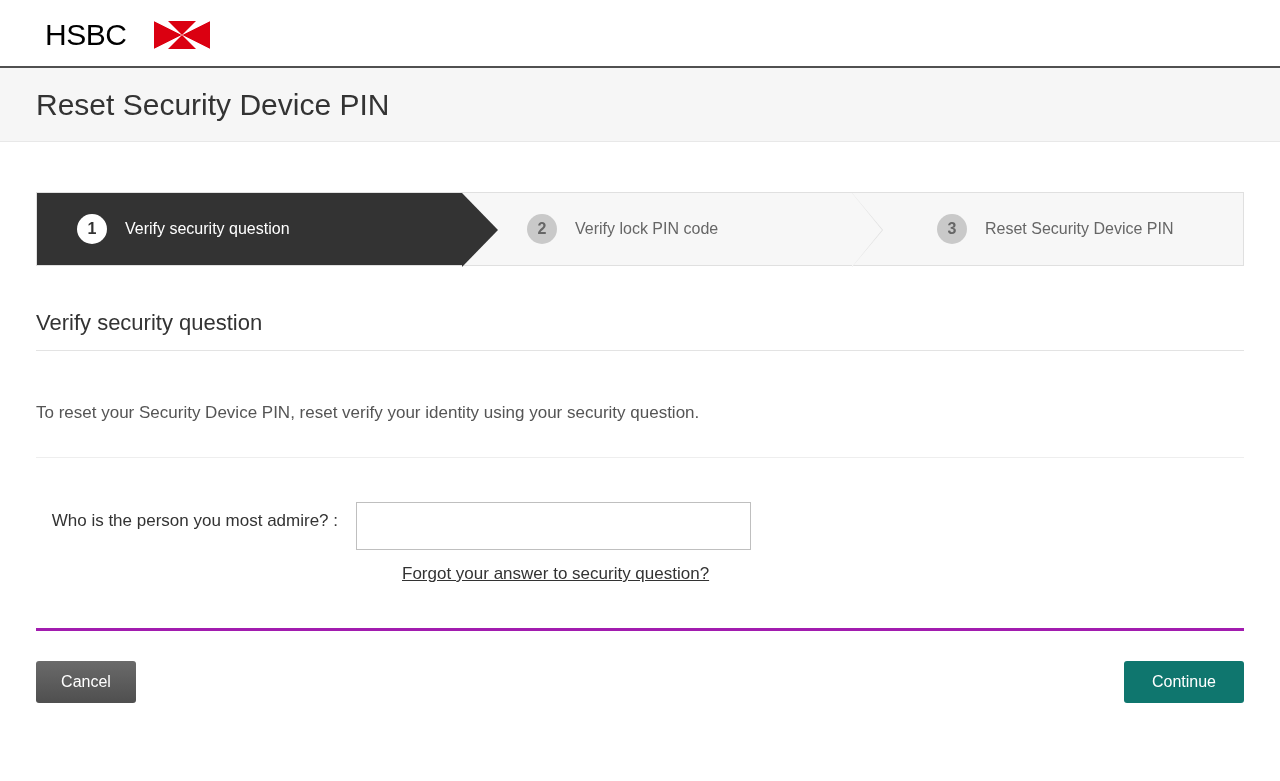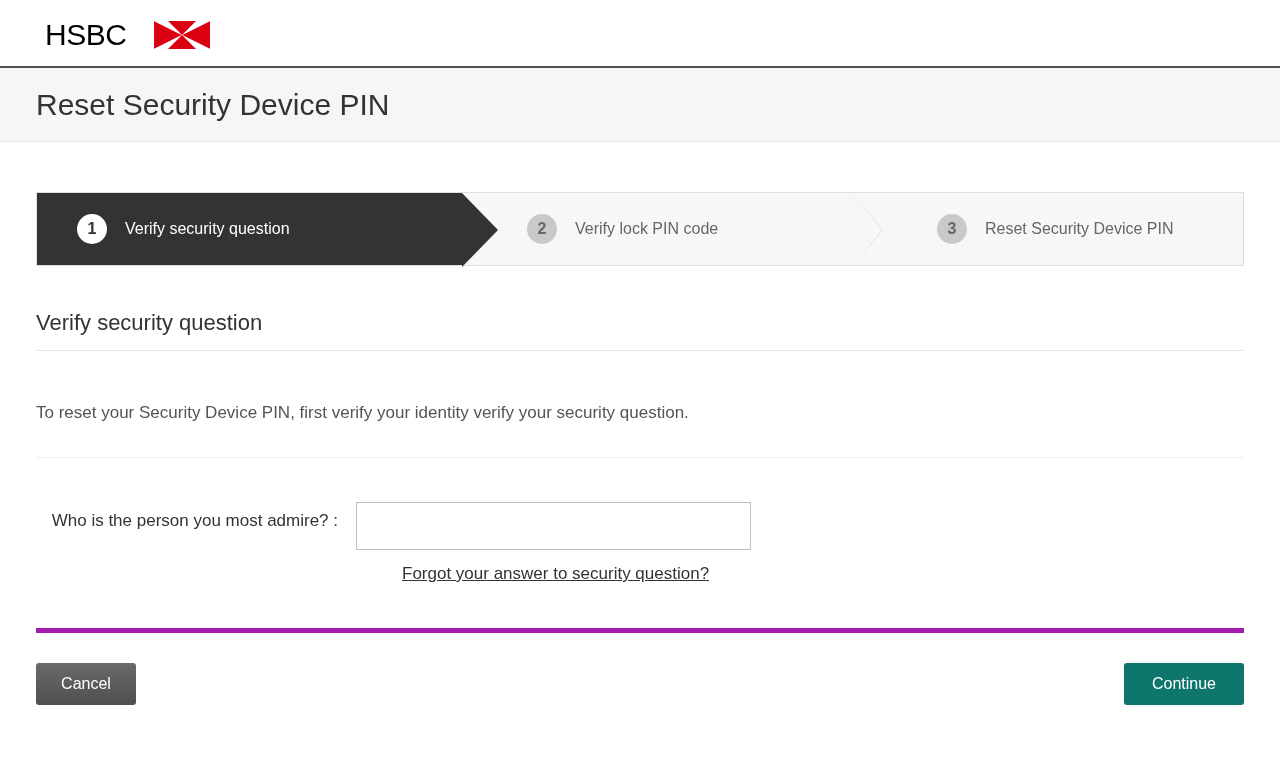--- a/index.html
+++ b/index.html
@@ -140,21 +140,21 @@
     padding-bottom: 34px;
     border-bottom: 1px solid #eeeeee;
   }
 
   
   .form-row {
     display: flex;
     align-items: flex-start;
     margin-top: 44px;
     padding-bottom: 44px;
-    border-bottom: 5px solid #a21caf;
+    border-bottom: 3px solid #a21caf;
   }
   .form-label {
     width: 320px;
     text-align: right;
     font-size: 17px;
     color: #333;
     padding-right: 18px;
     padding-top: 8px;
     line-height: 1.35;
   }
@@ -242,21 +242,21 @@
       <span class="step-label">Verify lock PIN code</span>
     </div>
     <div class="step step-3">
       <span class="step-num">3</span>
       <span class="step-label">Reset Security Device PIN</span>
     </div>
   </div>
 
   <h2 class="section-heading">Verify security question</h2>
 
-  <p class="instruction">To reset your Security Device PIN, first verify your identity verify your security question.</p>
+  <p class="instruction">To reset your Security Device PIN, reset verify your identity using your security question.</p>
 
   <div class="form-row">
     <label class="form-label">Who is the person you most admire? :</label>
     <div class="form-field">
       <input type="text" class="text-input" value="" style="">
       <a class="forgot-link">Forgot your answer to security question?</a>
     </div>
   </div>
 
   <div class="button-row">

